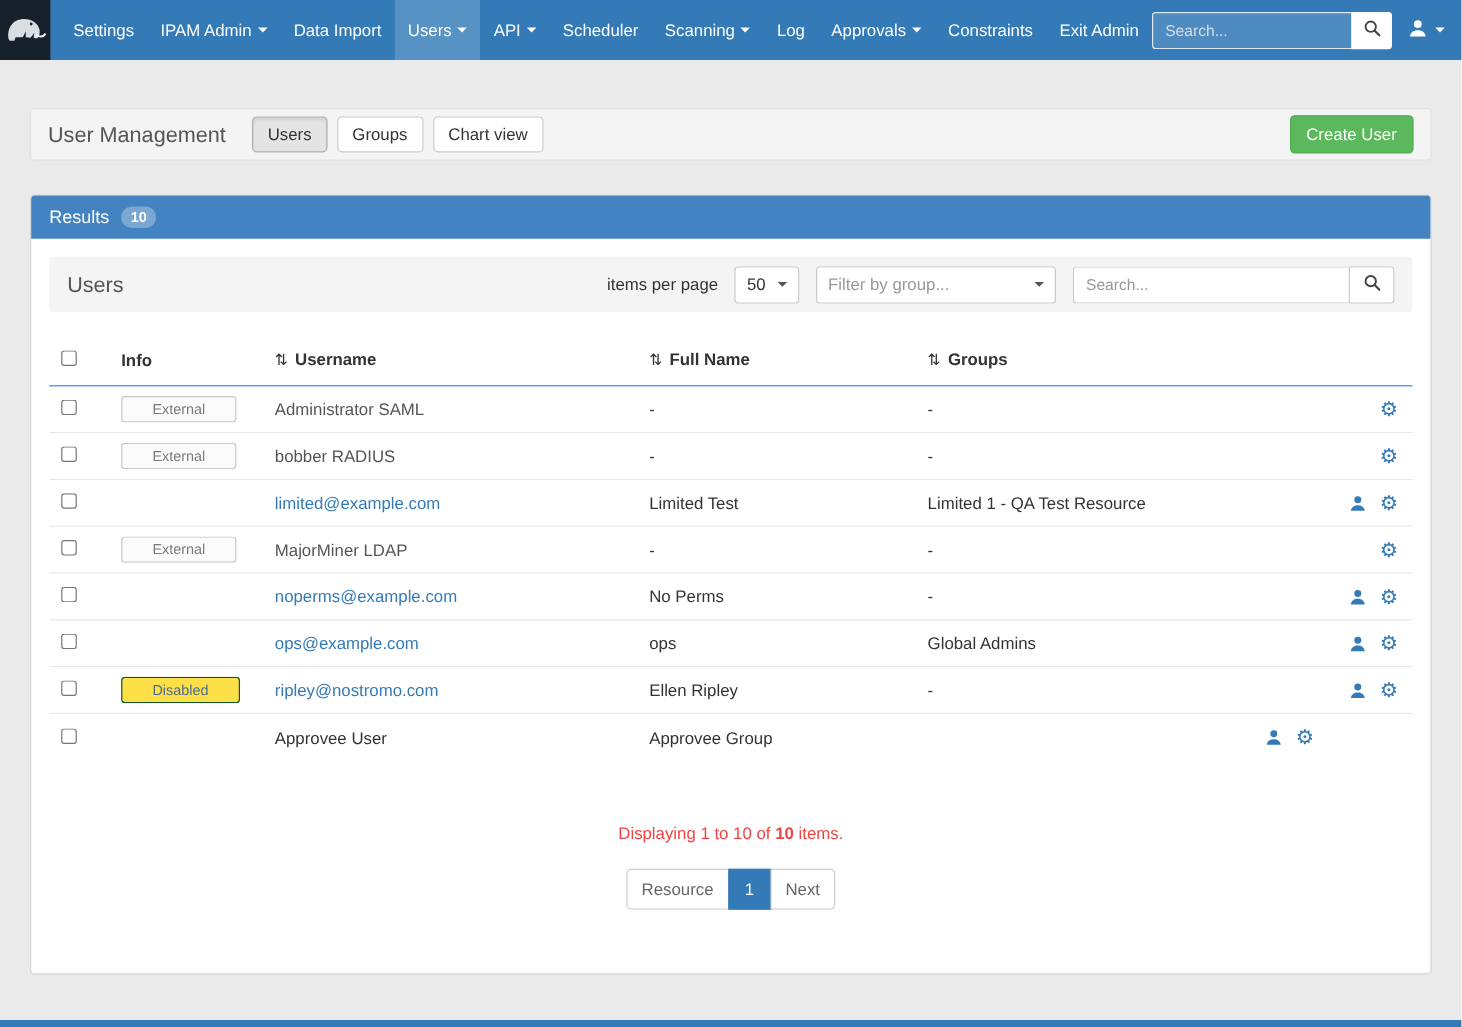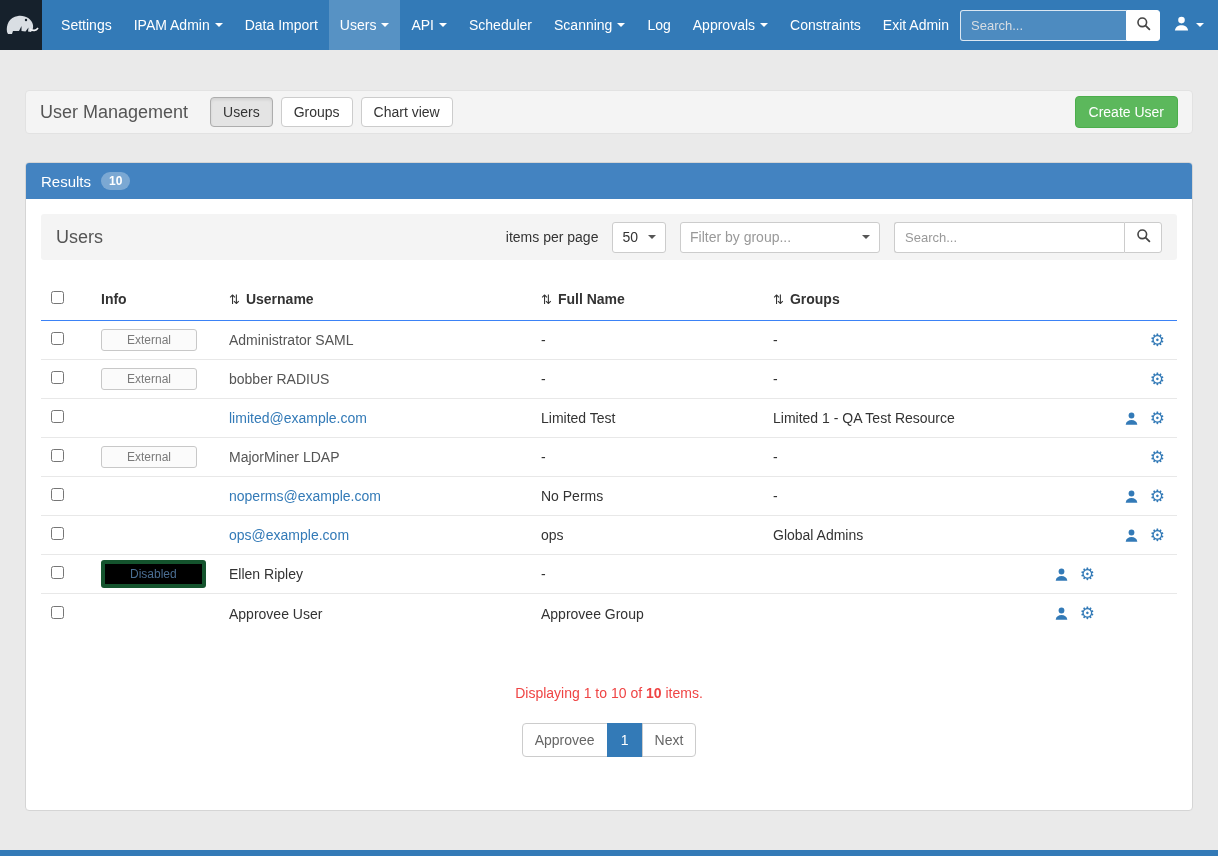--- a/index.html
+++ b/index.html
@@ -82,21 +82,21 @@
   
   .table{margin-top:22px;}
   .thead,.trow{display:grid; grid-template-columns:50px 128px 312px 232px 1fr 70px; align-items:center;}
   .thead{font-weight:bold; padding:9px 0 13px; border-bottom:1px solid #3b82f6;}
   .cell{padding-left:10px; overflow:hidden; white-space:nowrap;}
   .sort-ic{font-weight:normal; font-size:13px; margin-right:6px; color:#333;}
   .trow{min-height:39px; border-bottom:1px solid #e8e8e8;}
   .trow:last-child{border-bottom:none;}
   .pill{display:inline-block; padding:3px 25px; font-size:12px; border-radius:3px; line-height:1.2;}
   .pill-external{background:#fbfbfb; border:1px solid #c8c8c8; color:#7a7a7a;}
-  .pill-disabled{background:#000000; border:4px solid #14532d; color:#4a6d92;}
+  .pill-disabled{background:#fde047; border:1px solid #14532d; color:#4a6d92;}
   .ulink{color:var(--link); text-decoration:none; cursor:pointer;}
   .plain-user{color:#555;}
   .c-actions{display:flex; justify-content:flex-end; align-items:center; gap:11px; padding-right:12px;}
   .gear{color:var(--link); font-size:17px; line-height:1; cursor:pointer;}
   .usericon{display:flex; cursor:pointer;}
   input[type=checkbox]{margin:0; width:13px; height:13px; cursor:pointer;}
   
   .table-footer{margin-top:52px; text-align:center; padding-bottom:38px;}
   .displaying{font-size:14px; color:#ef4444;}
   .pagination{margin-top:22px; display:inline-flex;}
@@ -315,20 +315,21 @@
                     <circle cx="8" cy="4.8" r="3.1" fill="#337ab7"></circle>
                     <path d="M1.8 14.6c.4-3.4 3-5 6.2-5s5.8 1.6 6.2 5z" fill="#337ab7"></path>
                   </svg>
                 </span>
                 <span class="gear">⚙</span>
               </div>
             </div>
             <div class="trow">
               <div class="cell c-check"><input type="checkbox" style=""></div>
               <div class="cell"><span class="pill pill-disabled">Disabled</span></div>
+              <div class="cell"><span class="ulink">ripley@nostromo.com</span></div>
               <div class="cell">Ellen Ripley</div>
               <div class="cell">-</div>
               <div class="cell c-actions">
                 <span class="usericon">
                   <svg width="15" height="15" viewBox="0 0 16 16">
                     <circle cx="8" cy="4.8" r="3.1" fill="#337ab7"></circle>
                     <path d="M1.8 14.6c.4-3.4 3-5 6.2-5s5.8 1.6 6.2 5z" fill="#337ab7"></path>
                   </svg>
                 </span>
                 <span class="gear">⚙</span>
@@ -350,21 +351,21 @@
               </div>
             </div>
           </div>
       </div>
 
       <div class="table-footer">
         <div class="displaying">
           <span>Displaying 1 to 10 of </span><b>10</b><span> items.</span>
         </div>
         <div class="pagination" id="pagination">
-            <div class="page-btn">Approvee</div>
+            <div class="page-btn">Resource</div>
             <div class="page-btn active">1</div>
             <div class="page-btn">Next</div>
           </div>
       </div>
 
     </div>
   </div>
 </div>
 
 <div class="bottom-bar"></div>

